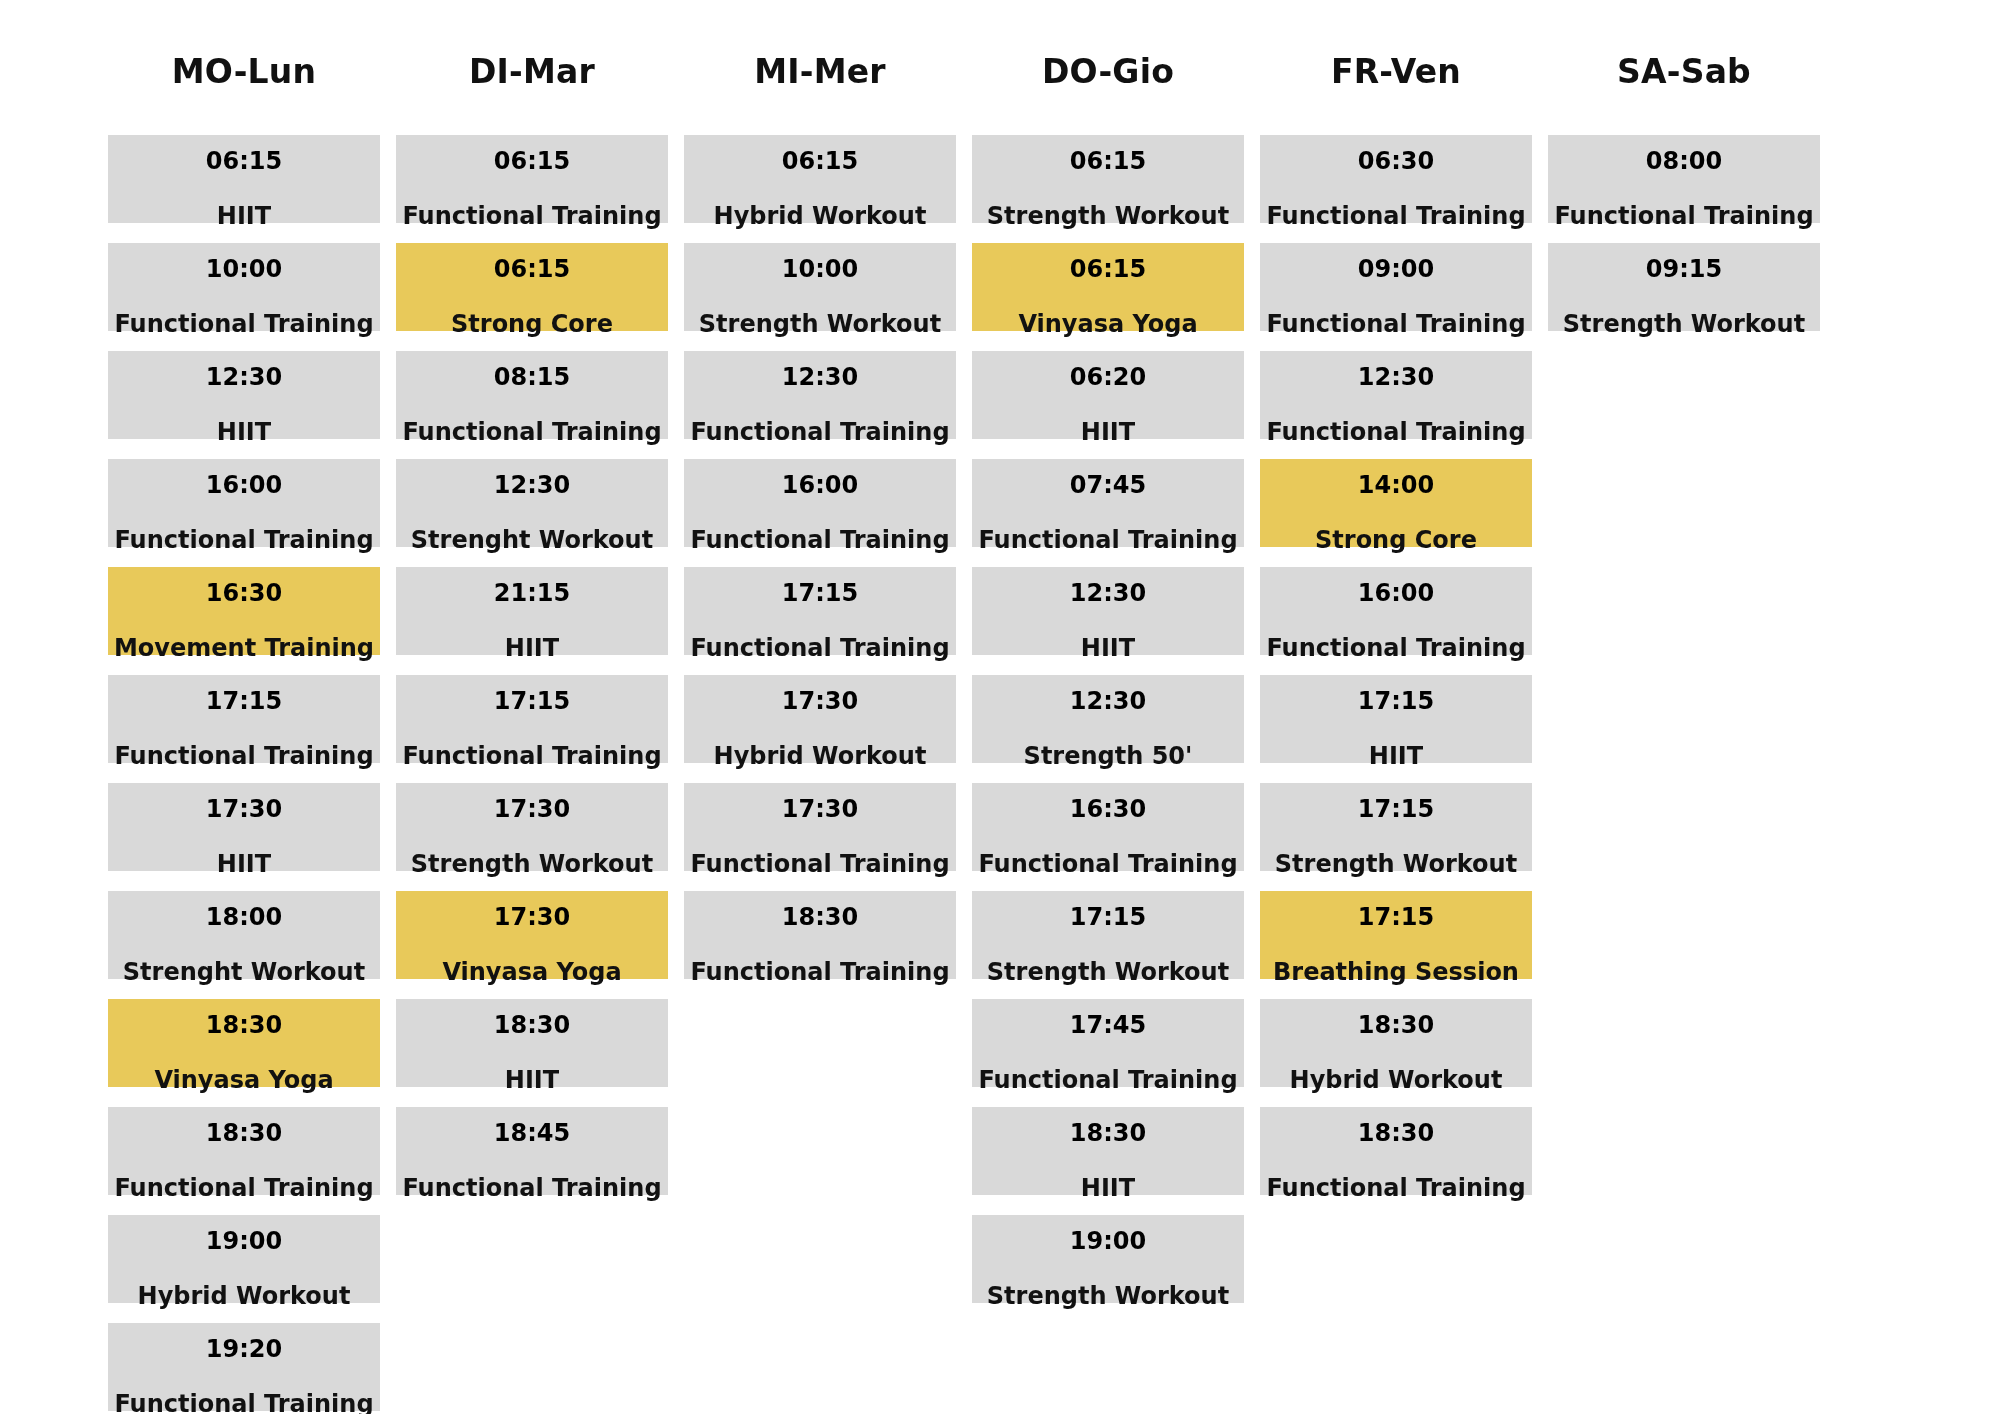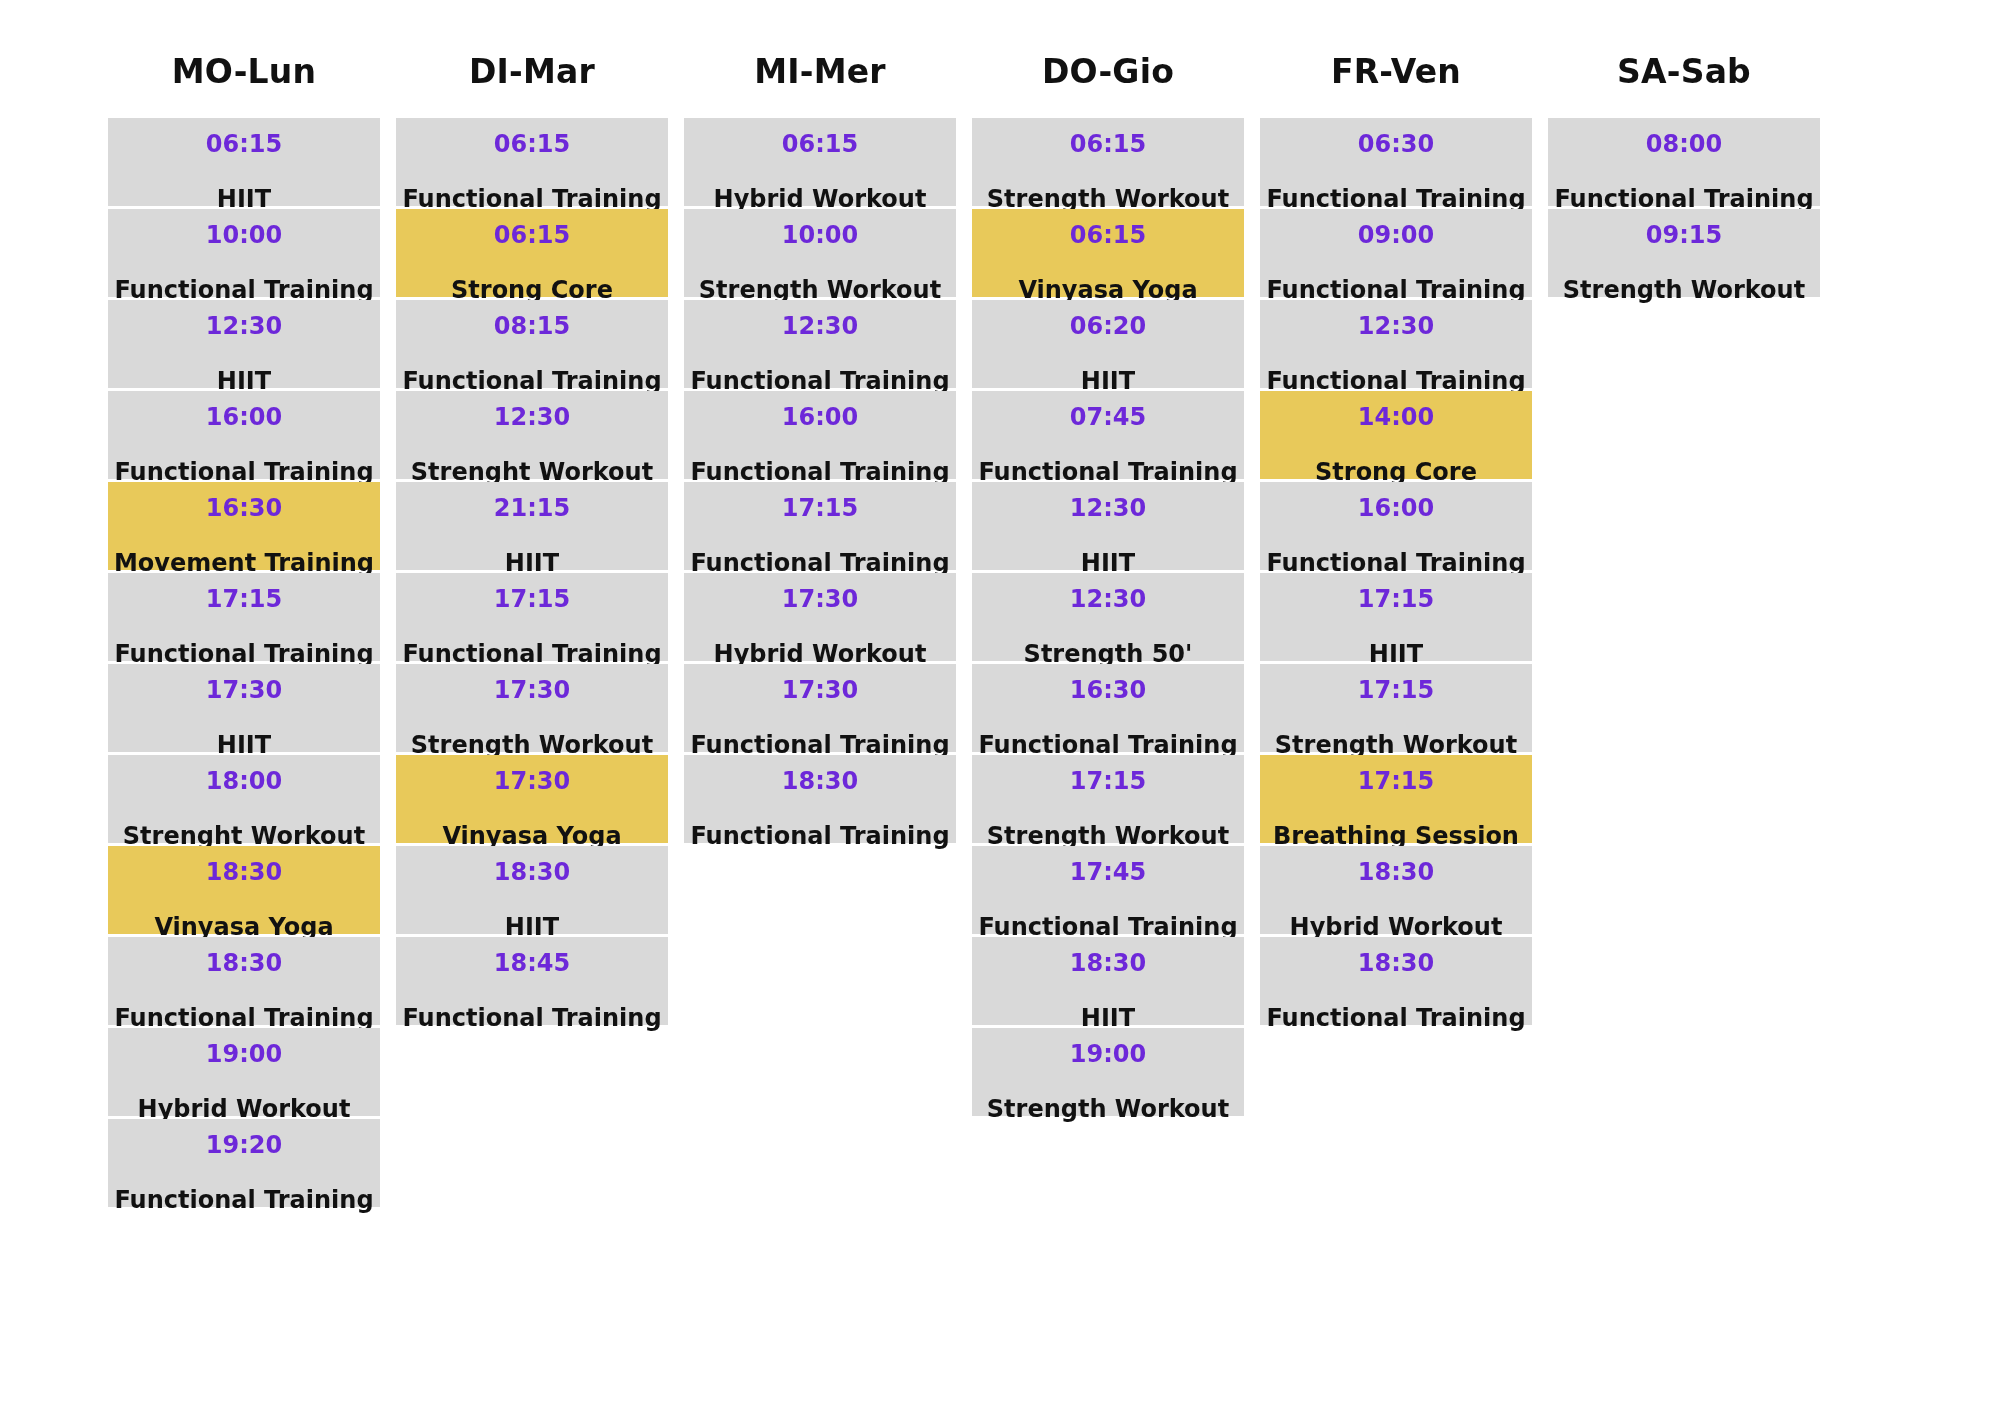--- a/index.html
+++ b/index.html
@@ -27,21 +27,21 @@
     top: 52px;
     width: 1720px;
     display: flex;
     gap: 16px;
     align-items: flex-start;
   }
   .day-col {
     width: 272px;
     display: flex;
     flex-direction: column;
-    gap: 3px;
+    gap: 20px;
   }
   .day-header {
     text-align: center;
     font-size: 33px;
     font-weight: bold;
     letter-spacing: 0.2px;
     color: #111111;
     margin-bottom: 23px;
     height: 40px;
     line-height: 40px;
@@ -58,21 +58,21 @@
     justify-content: flex-start;
     align-items: center;
   }
   .slot.highlight {
     background: #e8c95a;
   }
   .slot .time {
     font-size: 24px;
     font-weight: bold;
     line-height: 30px;
-    color: #6d28d9;
+    color: #000000;
   }
   .slot .title {
     font-size: 24px;
     font-weight: bold;
     line-height: 32px;
     color: #111111;
     white-space: nowrap;
     margin-top: 24px;
   }
   .notes {

